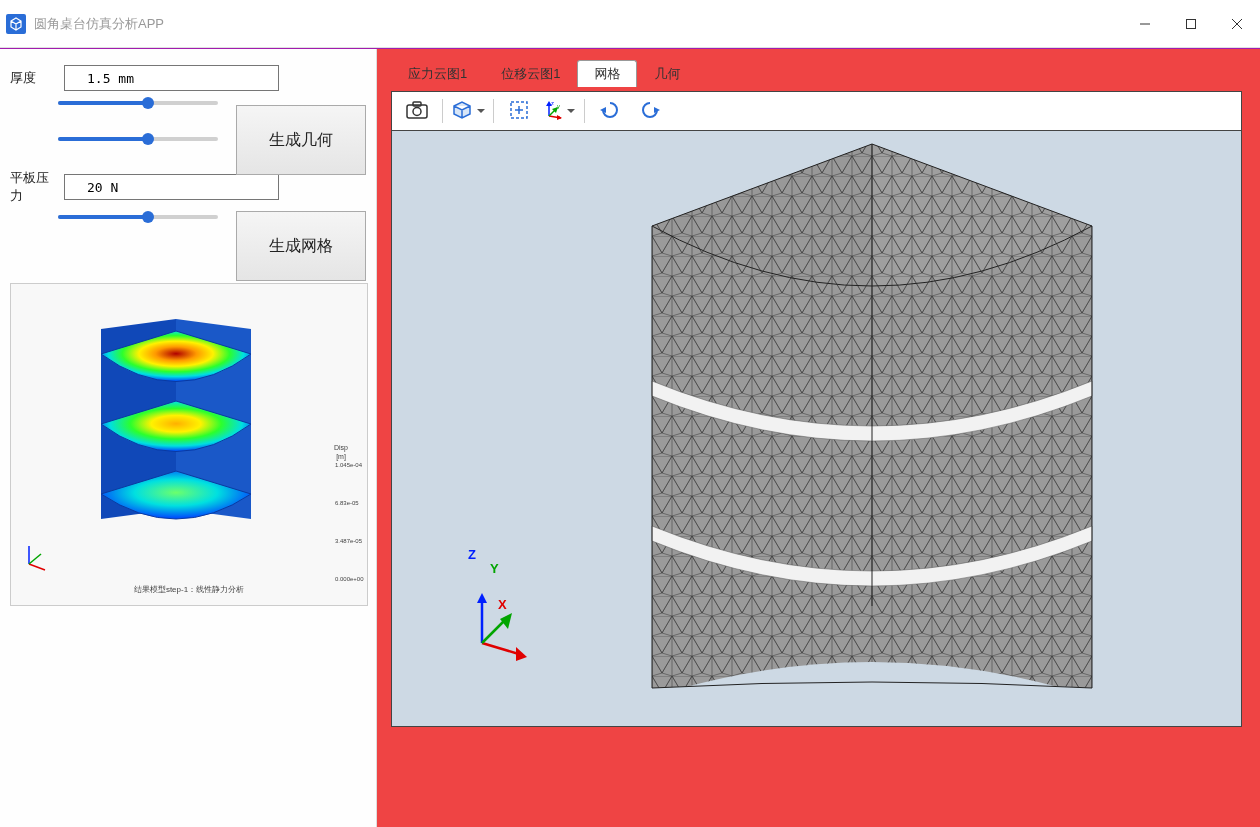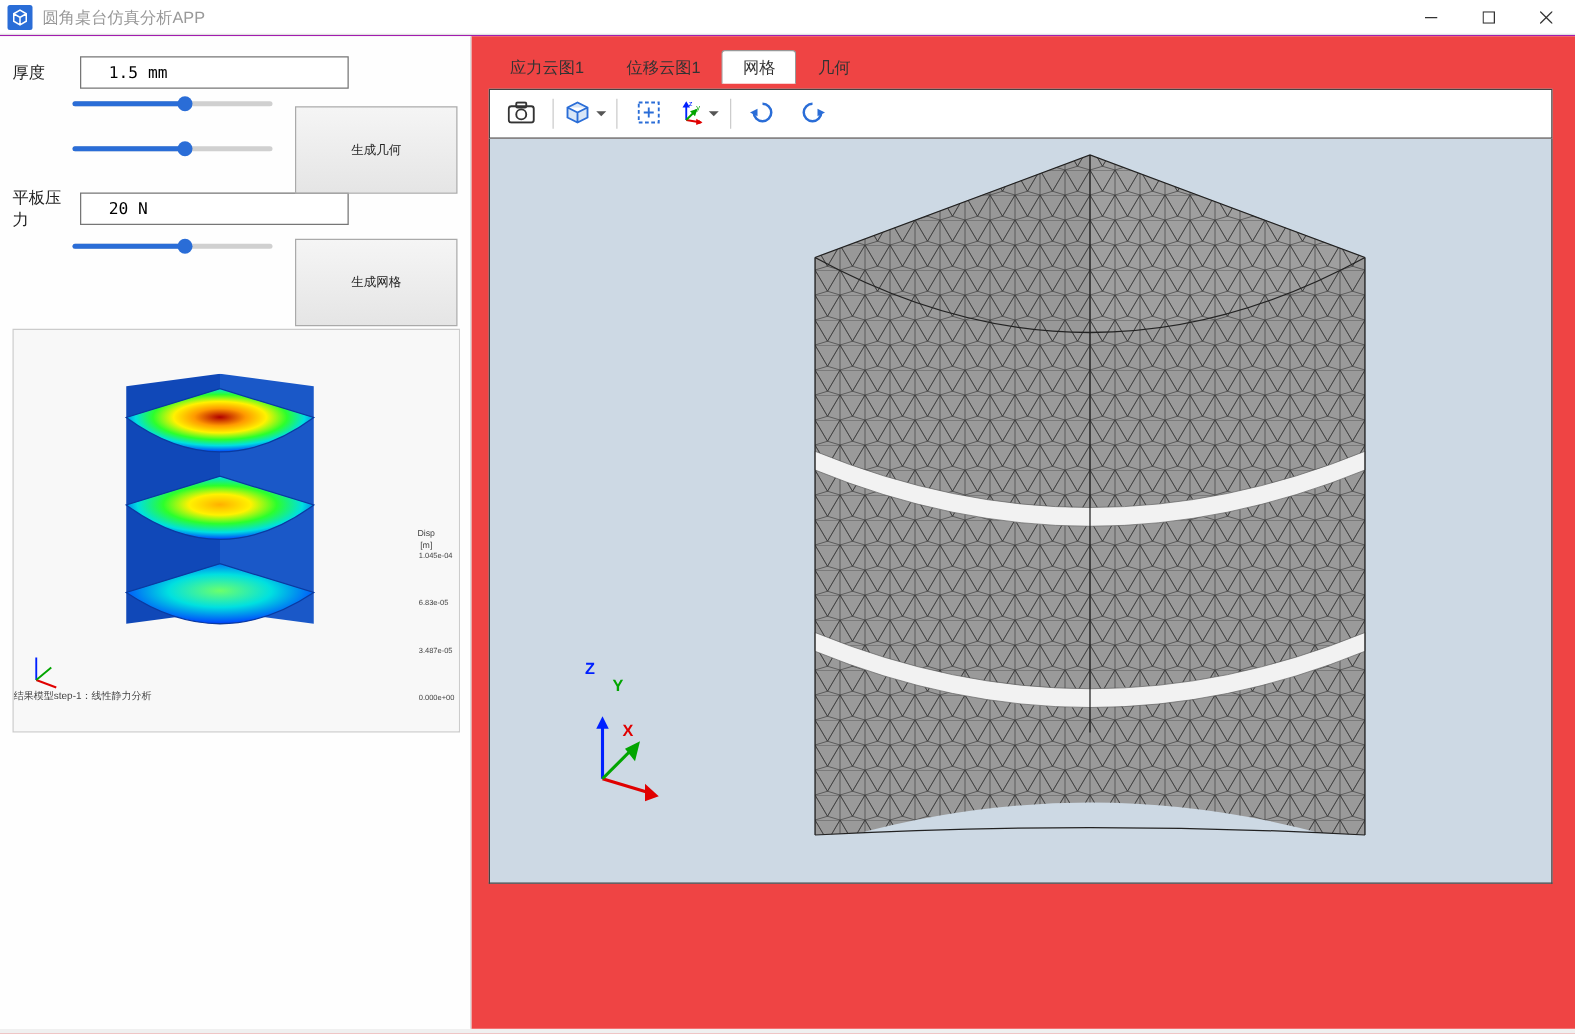--- a/index.html
+++ b/index.html
@@ -6,21 +6,21 @@
   body {
     font-family: "Microsoft YaHei", Arial, sans-serif;
     font-size: 13px;
     background: #f0f0f0;
     width: 1260px;
     height: 827px;
     overflow: hidden;
   }
   
   .titlebar {
-    height: 28px;
+    height: 48px;
     background: #fff;
     display: flex;
     align-items: center;
     padding: 0 0 0 6px;
     border-bottom: 1px solid #e0e0e0;
   }
   .titlebar .app-icon {
     width: 20px; height: 20px;
     background: #2a6dd7;
     border-radius: 2px;
@@ -95,21 +95,21 @@
     left: 236px;
     top: 56px;
     display:flex;
     flex-direction:column;
     gap: 36px;
   }
   .big-btn {
     width: 130px; height: 70px;
     background: linear-gradient(#f5f5f5,#e5e5e5);
     border:1px solid #aaa;
-    font-size: 10px;
+    font-size: 16px;
     color:#222;
     cursor:pointer;
   }
 
   .preview {
     margin-top: 60px;
     width: 358px;
     height: 323px;
     background: #ffffff;
     border:1px solid #ccc;
@@ -125,22 +125,22 @@
     width:32px;
     font-size:7px; color:#444;
   }
   .preview .legend-title { font-size:7px; text-align:center; margin-bottom:2px;}
   .preview .legend-bar { width:8px; height:120px; margin-left:6px;
     background: linear-gradient(to bottom,#b00000,#ff8000,#ffff00,#00ff00,#00e0e0,#0060ff);
   }
   .preview .legend-tick { font-size:6px; margin-left:2px;}
   .preview .axis-gizmo { position:absolute; left:10px; bottom:30px;}
   .preview .caption {
-    position:absolute; bottom:23px; left:0; right:0;
-    font-size:8px; color:#444;
+    position:absolute; bottom:10px; left:0; right:0;
+    text-align:center; font-size:8px; color:#444;
   }
   .shelf-stack { position:absolute; left:60px; top:35px; }
 
   
   .right-panel {
     flex:1;
     padding: 10px 18px 18px 14px;
     background:#ef4444;
   }
   .tabs {

